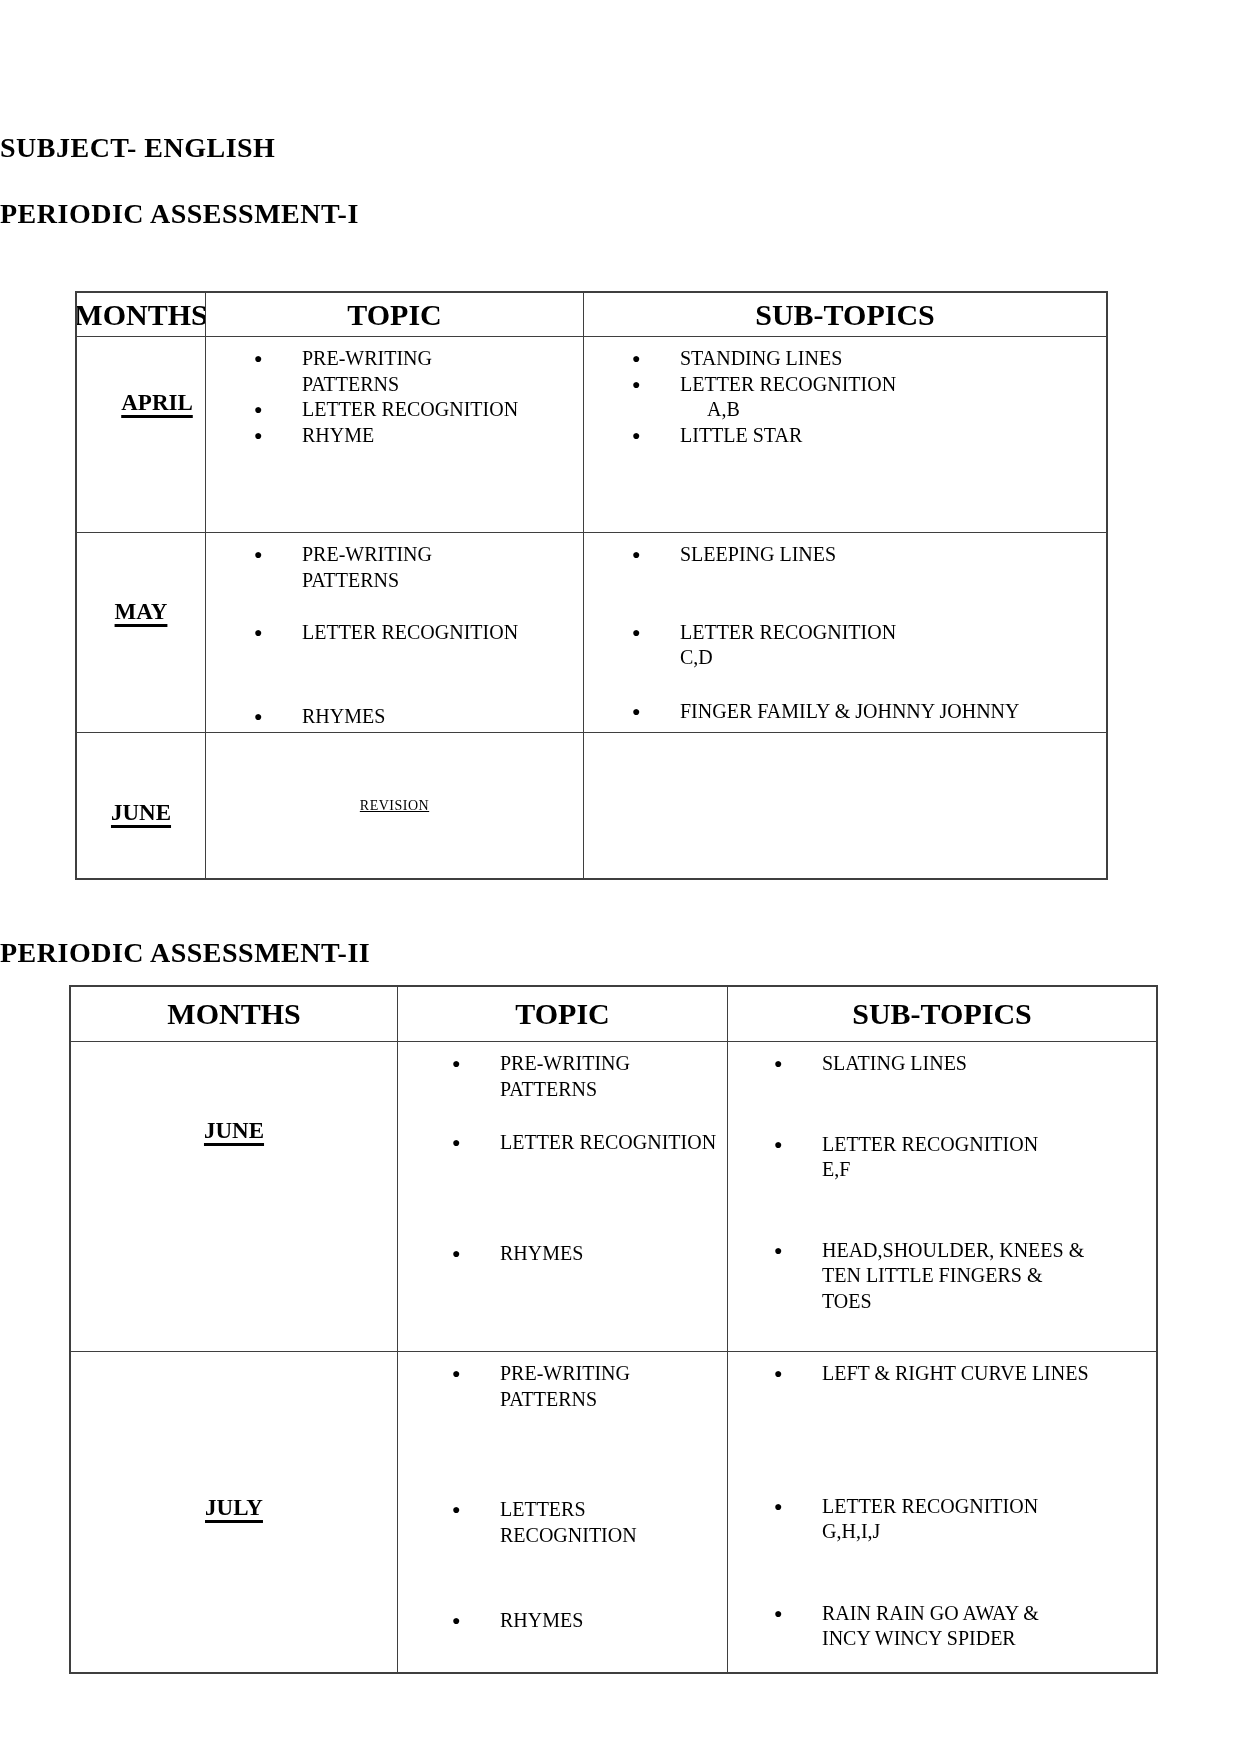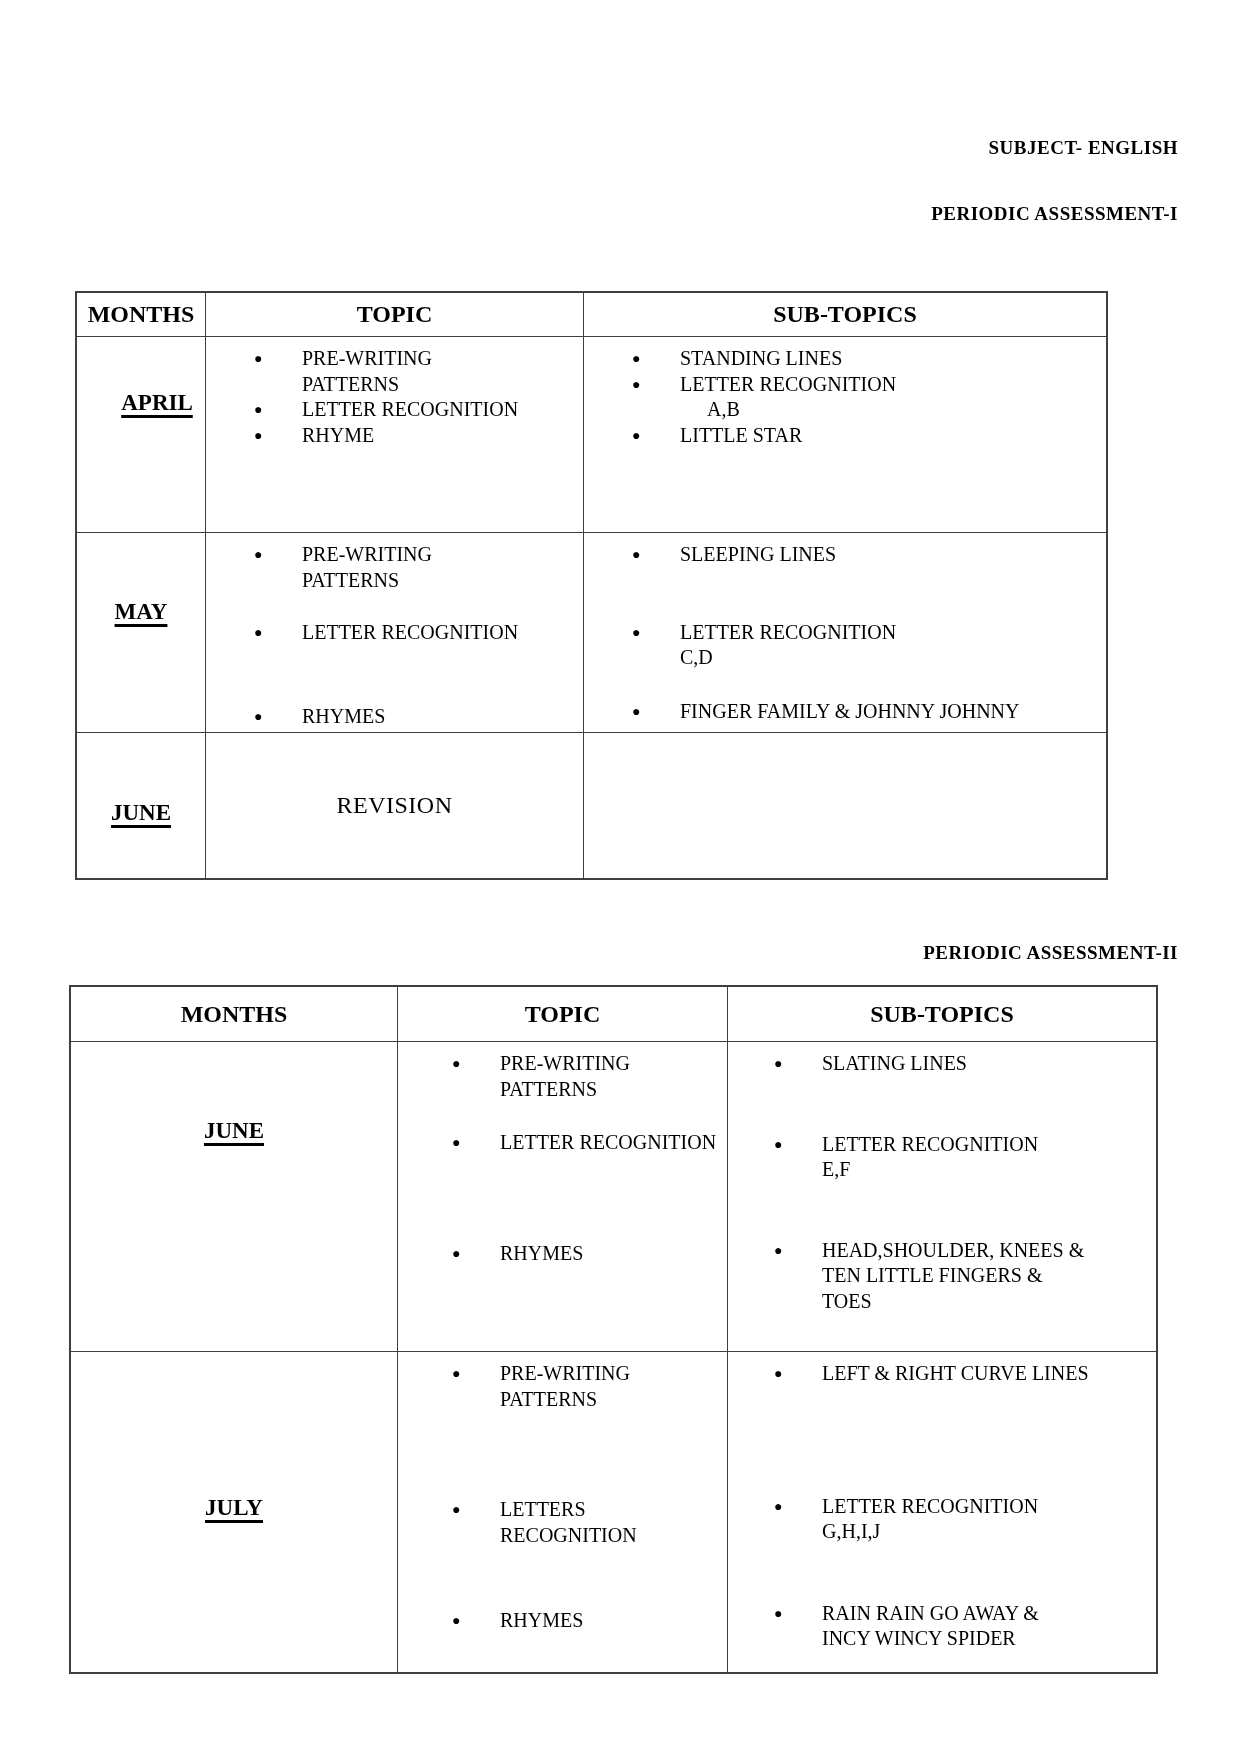--- a/index.html
+++ b/index.html
@@ -7,23 +7,22 @@
     position:relative;
     width:1241px; height:1755px;
     background:#ffffff;
     font-family:"Liberation Serif", serif;
     color:#000;
     margin:0 auto;
     overflow:hidden;
   }
   .title {
     position:absolute; left:0; width:1130px;
-    text-align:right; font-weight:bold; font-size:19px; line-height:33px;
+    text-align:left; font-weight:bold; font-size:28px; line-height:33px;
     letter-spacing:0.5px;
-    padding-left:48px;
   }
   #title-subject     { top:131px; }
   #title-assessment1 { top:197px; }
   #title-assessment2 { top:936px; }
 
   .tbl {
     position:absolute; display:grid;
     border:2px solid #3f3f3f;
     background:#fff;
   }
@@ -33,21 +32,21 @@
   .cell {
     box-sizing:border-box; overflow:hidden;
     border-right:1.5px solid #3f3f3f;
     border-bottom:1.5px solid #3f3f3f;
   }
   .cell.lastcol { border-right:none; }
   .cell.lastrow { border-bottom:none; }
 
   .hcell {
     display:flex; align-items:center; justify-content:center;
-    font-weight:bold; font-size:24px;
+    font-weight:bold; font-size:30px;
   }
 
   .mcell { text-align:center; }
   .month {
     font-weight:bold; font-size:23px; line-height:28px; display:inline-block;
     text-decoration:underline; text-decoration-thickness:2.5px; text-underline-offset:5px;
   }
   #m-april  { padding-top:52px;margin-left:32px; }
   #m-may    { padding-top:65px; }
   #m-june1  { padding-top:66px; }
@@ -67,21 +66,21 @@
   .ln.ind { padding-left:27px; }
 
   
   .mt27  { margin-top:27px; }  .mt28  { margin-top:28px; }
   .mt52  { margin-top:52px; }  .mt55  { margin-top:55px; }
   .mt56  { margin-top:56px; }  .mt58  { margin-top:58px; }
   .mt60  { margin-top:60px; }  .mt85  { margin-top:85px; }
   .mt107 { margin-top:107px; }
 
   .rev-cell { display:flex; align-items:center; justify-content:center; }
-  .revision { font-size:24px; letter-spacing:0.5px; }
+  .revision { font-size:14px; letter-spacing:0.5px;text-decoration:underline; }
 </style>
 </head>
 <body>
 
 <div class="page">
 
   <div class="title" id="title-subject">SUBJECT- ENGLISH</div>
   <div class="title" id="title-assessment1">PERIODIC ASSESSMENT-I</div>
 
   <div class="tbl" id="t1">

